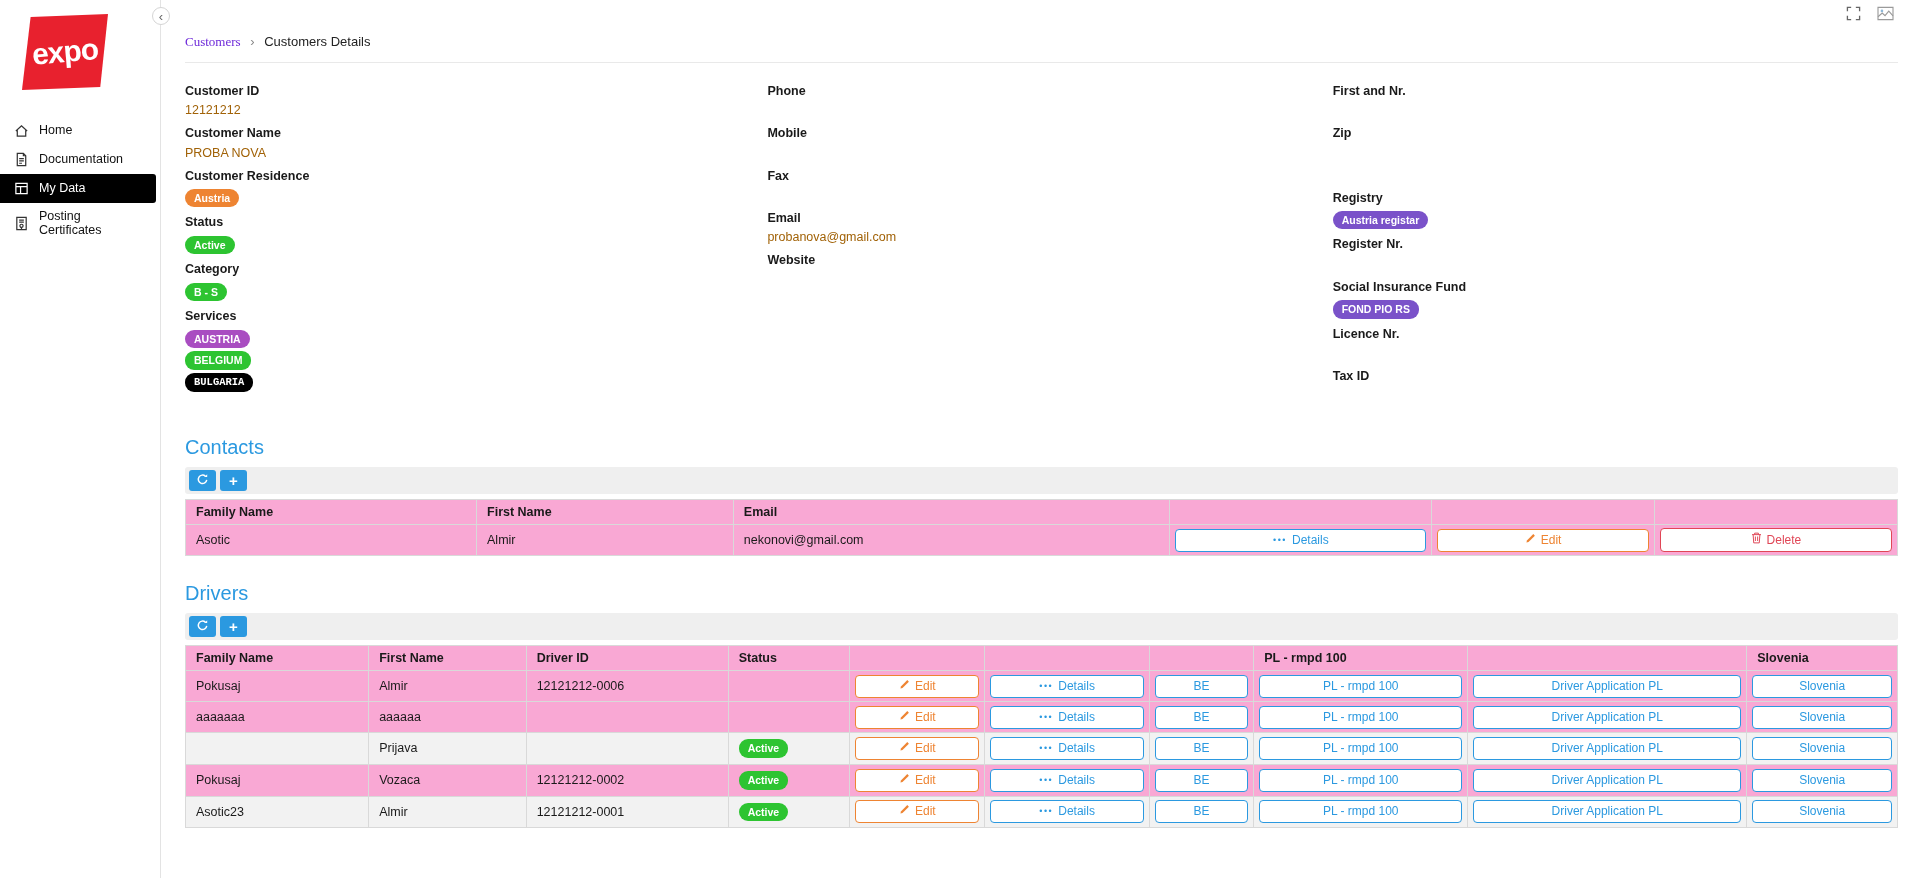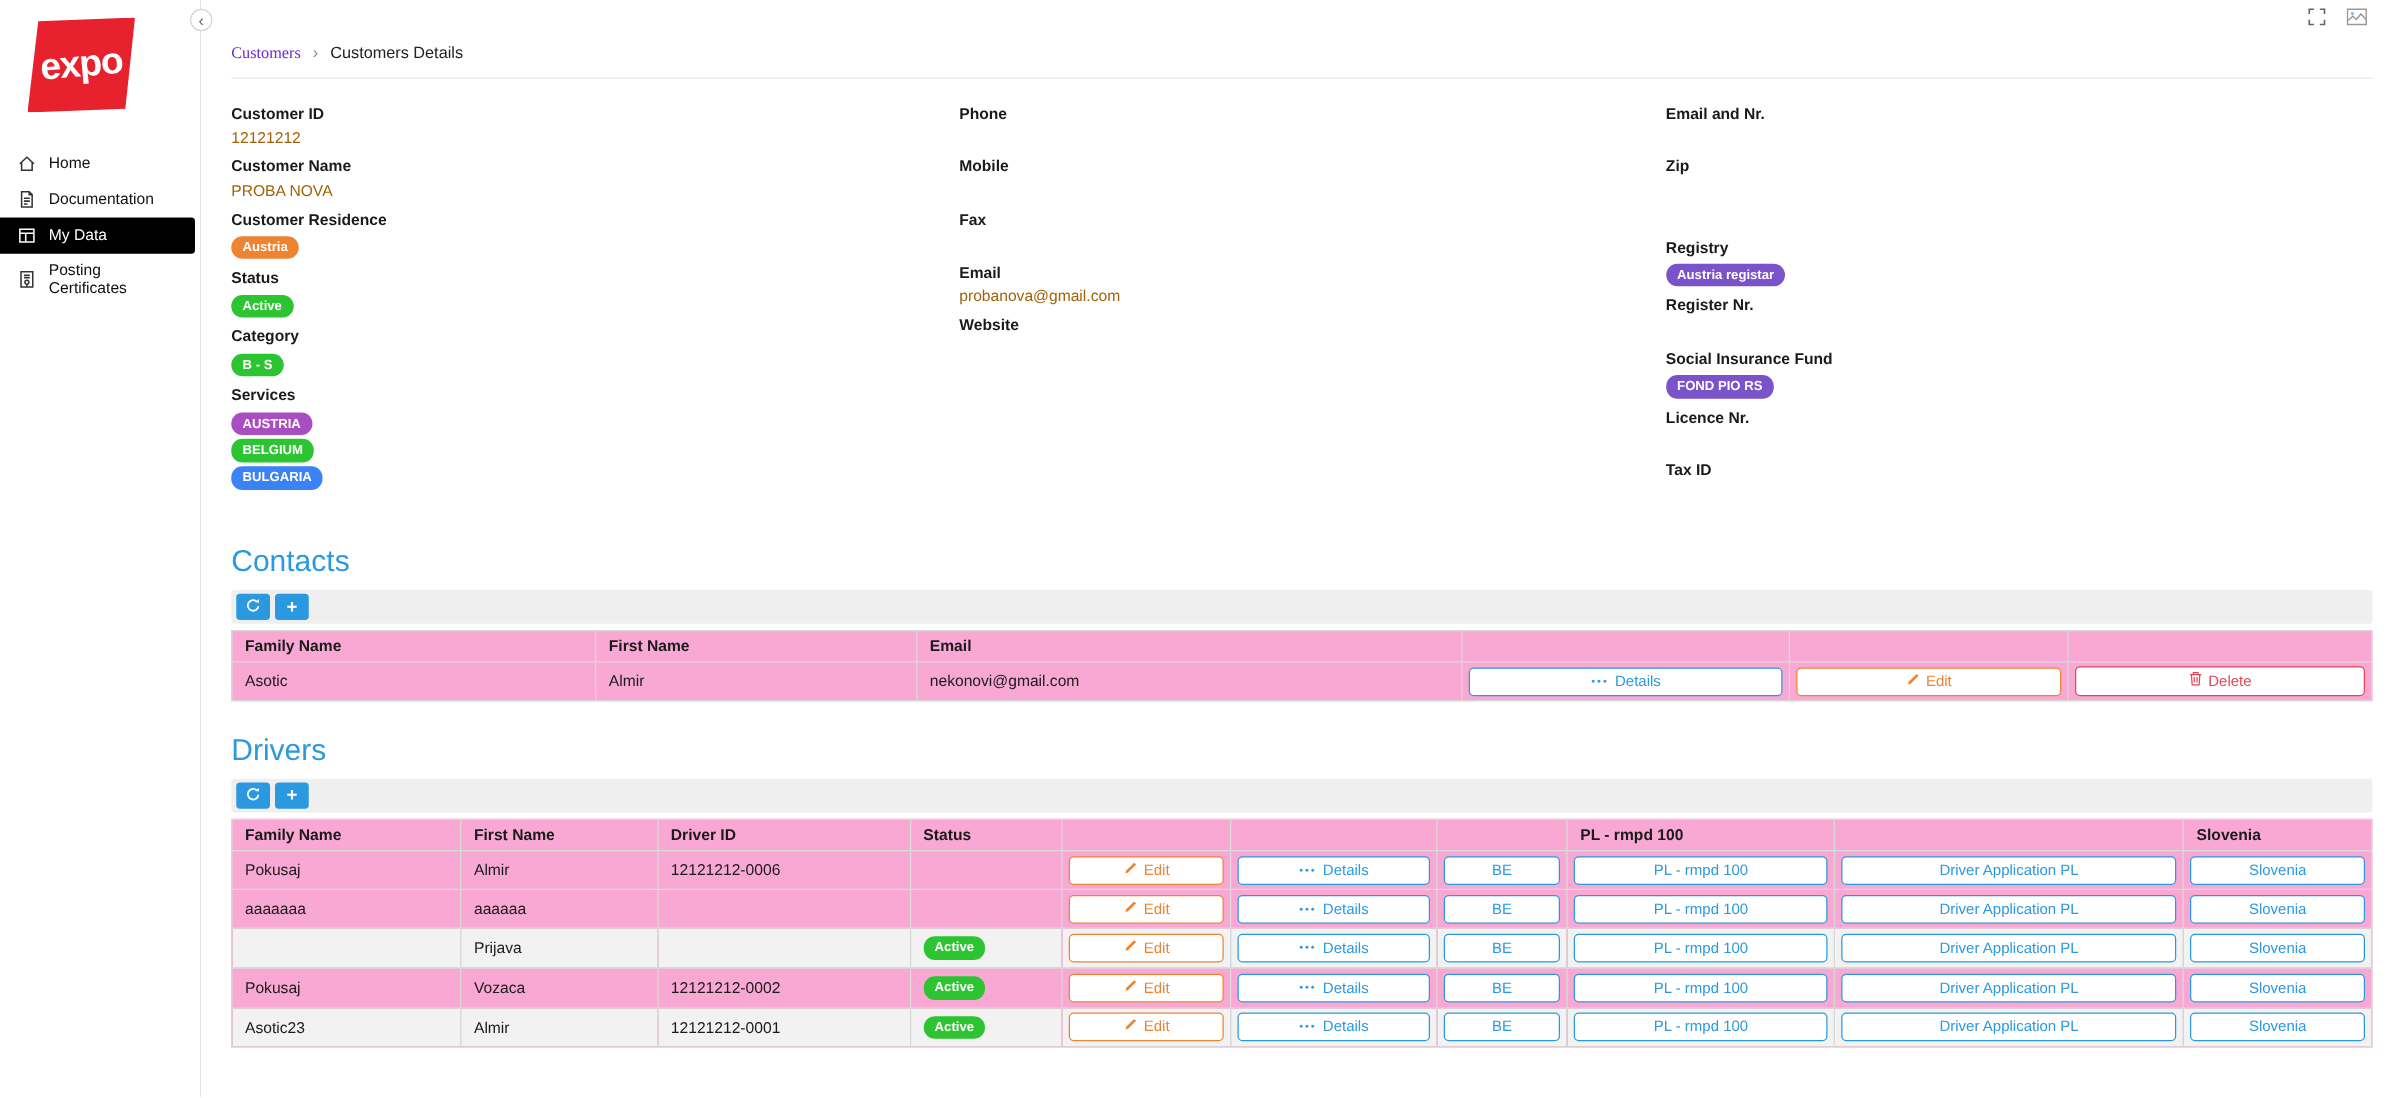--- a/index.html
+++ b/index.html
@@ -43,25 +43,25 @@
   .field{margin-bottom:7px;}
   .field-label{font-weight:700;font-size:12.5px;color:#1a1a1a;line-height:1.3;}
   .field-value{font-size:12.5px;color:#a16207;margin-top:4px;min-height:15px;line-height:1.2;}
   .field-badges{margin-top:5px;min-height:15px;display:flex;flex-direction:column;align-items:flex-start;gap:3px;}
 
   .badge{display:inline-block;padding:2px 9px;border-radius:9px;color:#fff;font-size:10.5px;font-weight:700;line-height:1.4;white-space:nowrap;}
   .badge:empty{display:none;}
   .badge-orange{background:#ee8432;}
   .badge-green{background:#2dc431;}
   .badge-magenta{background:#a94dc1;}
-  .badge-cyan{background:#3b82f6;}
+  .badge-cyan{background:#000000;font-family:Liberation Mono, monospace;}
   .badge-indigo{background:#7a52c9;}
 
   
-  .section-title{color:#2b99e0;font-size:24px;font-weight:400;margin:26px 0 8px;}
+  .section-title{color:#2b99e0;font-size:20px;font-weight:400;margin:26px 0 8px;}
   .toolbar{background:#efefef;border-radius:3px;padding:3px 4px;display:flex;gap:4px;align-items:center;margin-bottom:5px;}
   .tb-btn{width:27px;height:21px;background:#2b99e0;border:none;border-radius:3px;color:#fff;
     display:flex;align-items:center;justify-content:center;cursor:pointer;padding:0;}
   .tb-btn .plus{font-size:15px;font-weight:700;line-height:1;}
 
   table.grid{width:100%;border-collapse:collapse;table-layout:fixed;background:#f9a8d4;}
   table.grid th,table.grid td{border:1px solid #d9d9d9;font-size:12.5px;text-align:left;overflow:hidden;}
   table.grid th{font-weight:700;padding:4px 10px;height:16px;}
   table.grid td{padding:6px 10px;height:18px;}
   table.grid td.action{padding:3px 5px;}
@@ -214,21 +214,21 @@
             <div class="field-value">probanova@gmail.com</div>
           </div>
           <div class="field">
             <div class="field-label">Website</div>
             <div class="field-value"></div>
           </div>
         </div>
 
         <div class="dcol">
           <div class="field">
-            <div class="field-label">Email and Nr.</div>
+            <div class="field-label">First and Nr.</div>
             <div class="field-value"></div>
           </div>
           <div class="field">
             <div class="field-label">Zip</div>
             <div class="field-value"></div>
           </div>
           <div class="field">
             <div class="field-value"></div>
           </div>
           <div class="field">

